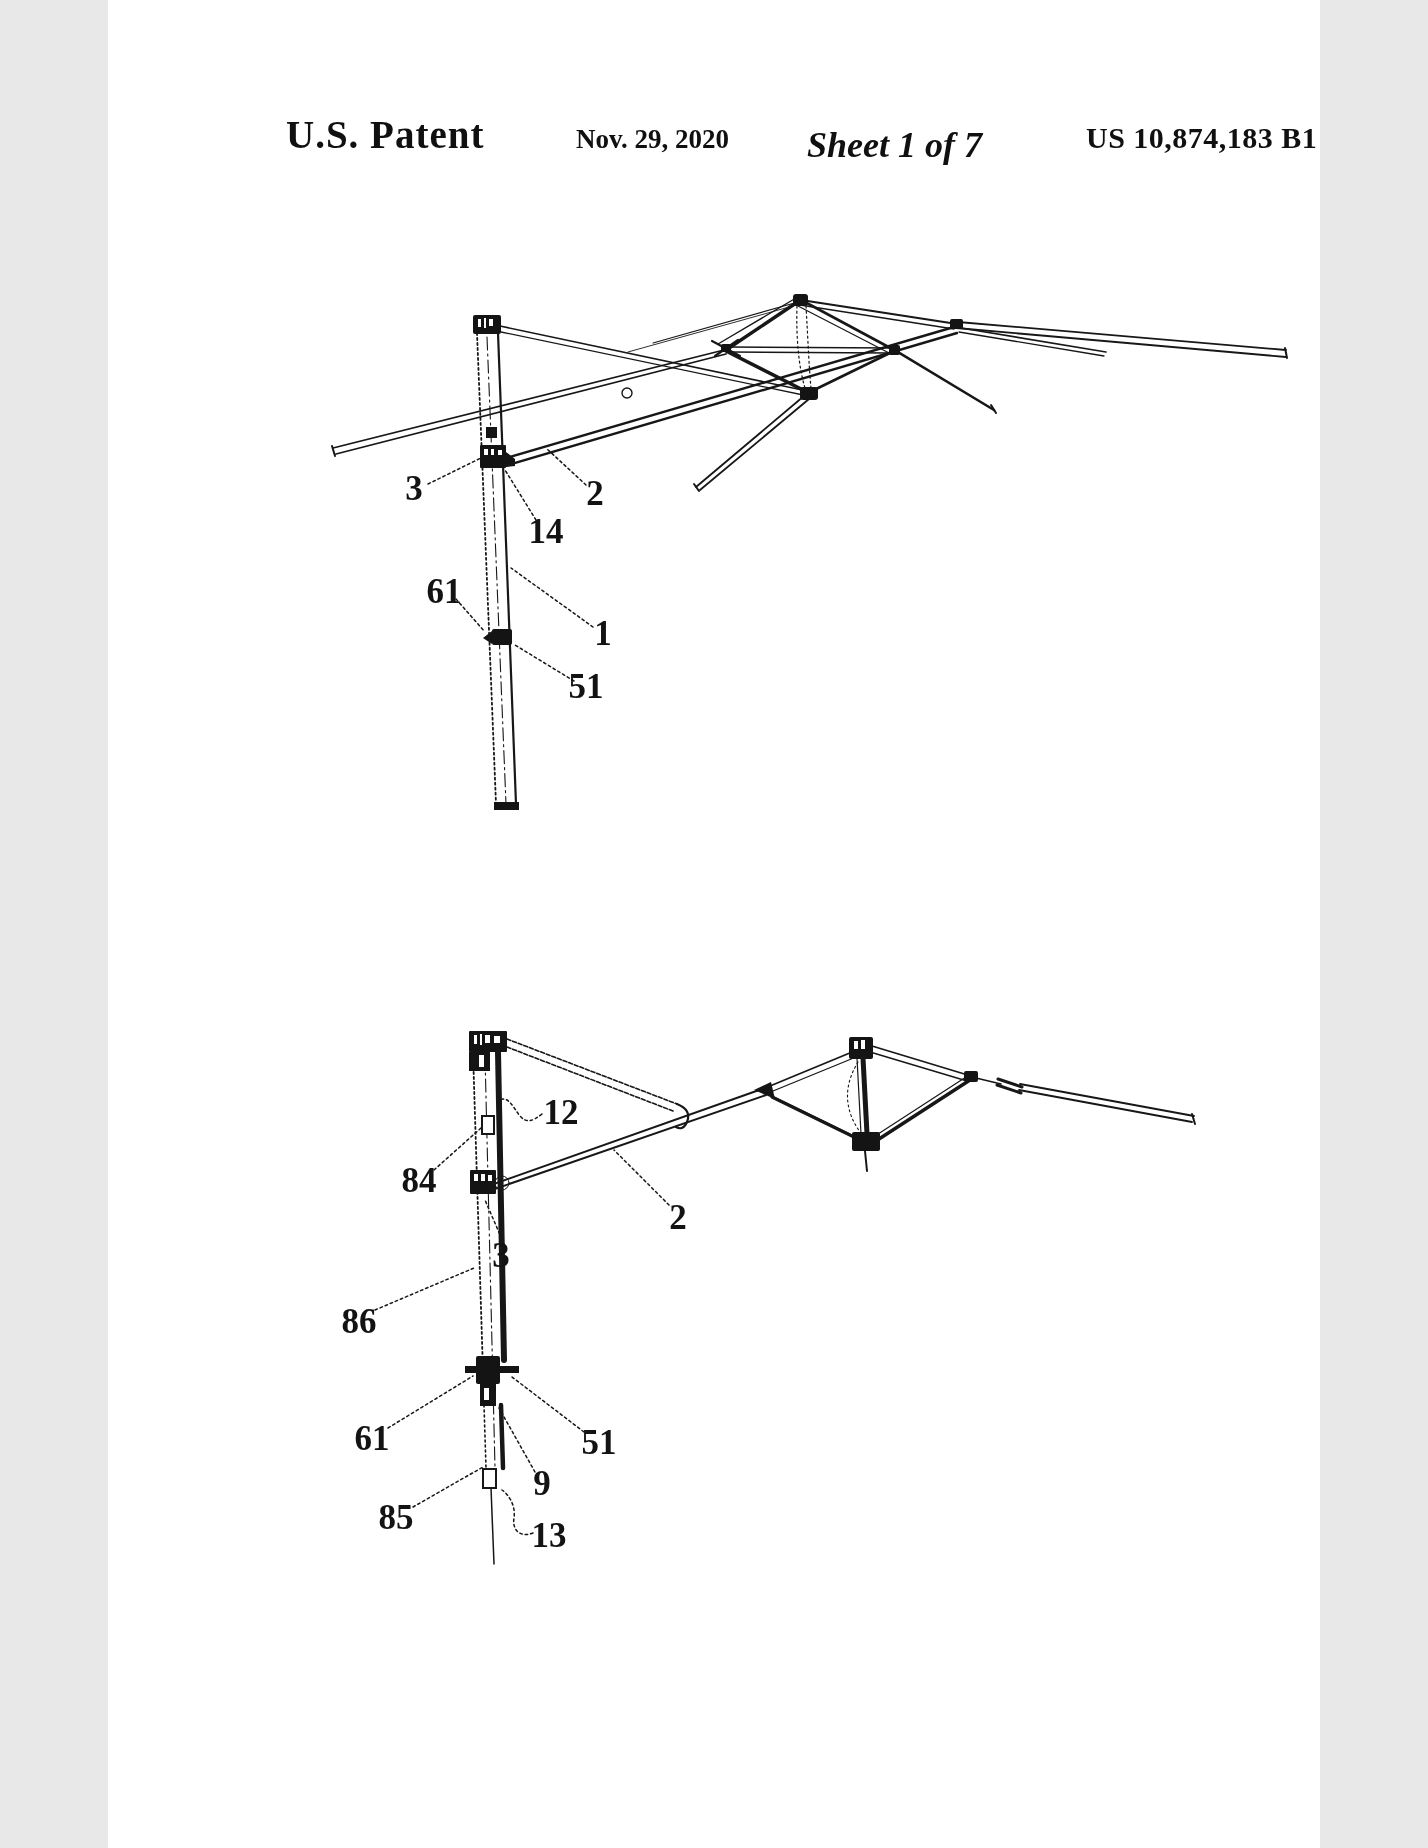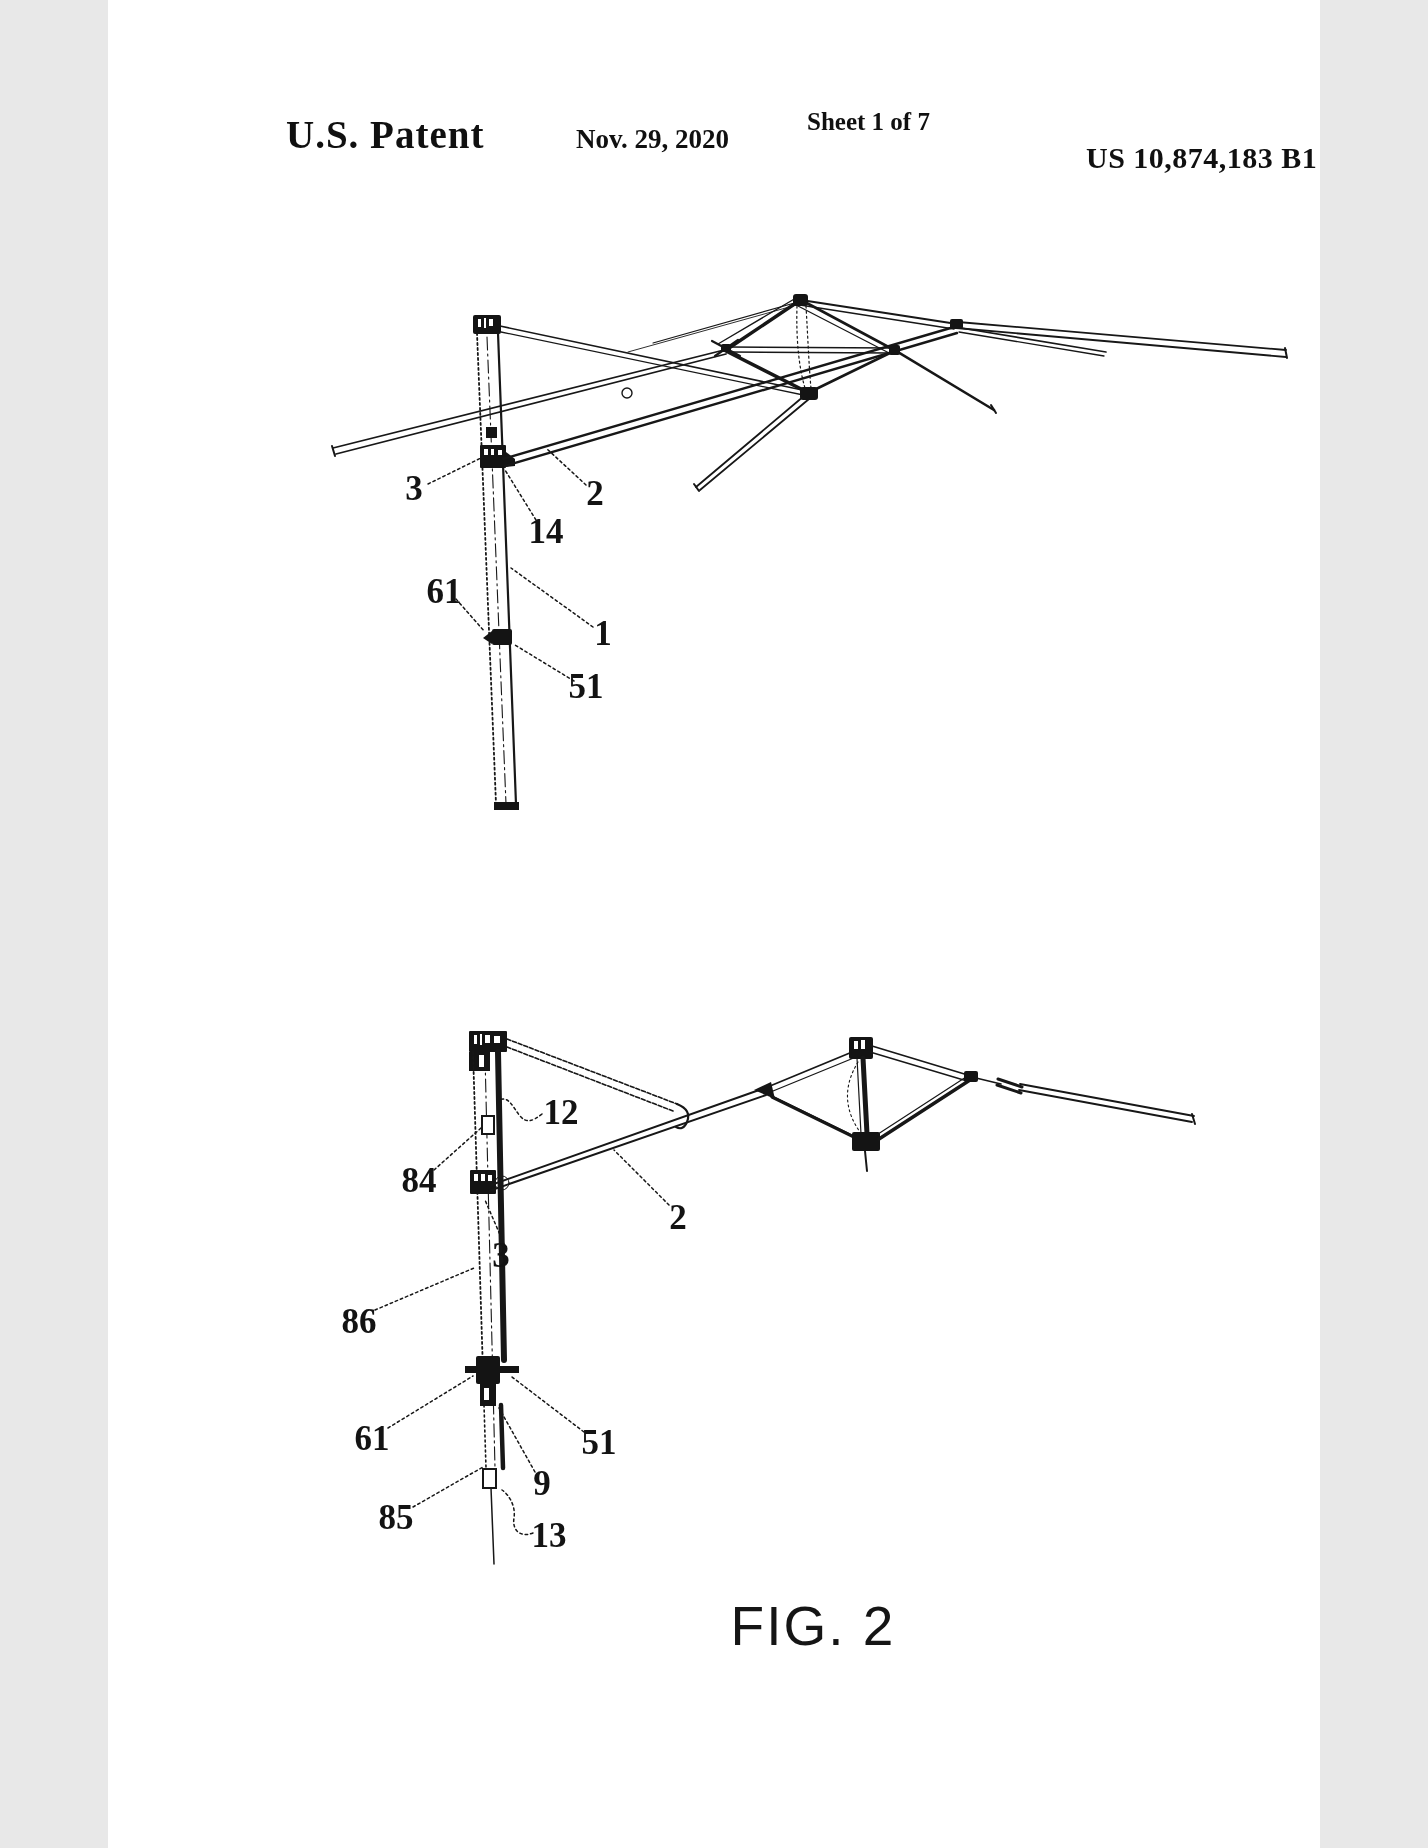--- a/index.html
+++ b/index.html
@@ -3,22 +3,22 @@
 <meta charset="utf-8">
 <style>
   html,body{margin:0;padding:0;background:#e8e8e8;}
   .page{
     position:relative;width:1212px;height:1848px;background:#ffffff;
     font-family:"Liberation Serif", serif;color:#111;overflow:hidden;margin:0 auto;
   }
   .hdr{position:absolute;white-space:nowrap;font-weight:bold;color:#101010;}
   .hdr-title{left:178px;top:112px;font-size:39px;letter-spacing:1px;}
   .hdr-date{left:468px;top:124px;font-size:27px;}
-  .hdr-sheet{left:699px;top:108px;font-size:25px;}
-  .hdr-patnum{left:978px;top:121px;font-size:30px;letter-spacing:0.5px;margin-top:20px;}
+  .hdr-sheet{left:699px;top:124px;font-size:36px;font-style:italic;}
+  .hdr-patnum{left:978px;top:121px;font-size:30px;letter-spacing:0.5px;}
   .fig-caption{
     position:absolute;width:260px;text-align:center;
     font-family:"Liberation Sans", sans-serif;font-size:55px;font-weight:500;
     letter-spacing:2px;color:#151515;
   }
   .cap1{left:575px;top:850px;}
   .cap2{left:575px;top:1594px;}
   svg{position:absolute;left:0;top:0;}
   svg line, svg path, svg circle, svg polyline{stroke:#171717;fill:none;stroke-linecap:round;}
   svg .fill{fill:#141414;stroke:none;}
@@ -246,15 +246,14 @@
       <text x="570" y="1229" text-anchor="middle" class="reflbl">2</text>
       <text x="251" y="1333" text-anchor="middle" class="reflbl">86</text>
       <text x="264" y="1450" text-anchor="middle" class="reflbl">61</text>
       <text x="491" y="1454" text-anchor="middle" class="reflbl">51</text>
       <text x="434" y="1495" text-anchor="middle" class="reflbl">9</text>
       <text x="288" y="1529" text-anchor="middle" class="reflbl">85</text>
       <text x="441" y="1547" text-anchor="middle" class="reflbl">13</text>
     </g>
   </svg>
 
-  <div class="fig-caption cap2">FIG. 2</div>
 
 </div>
 
 </body></html>

